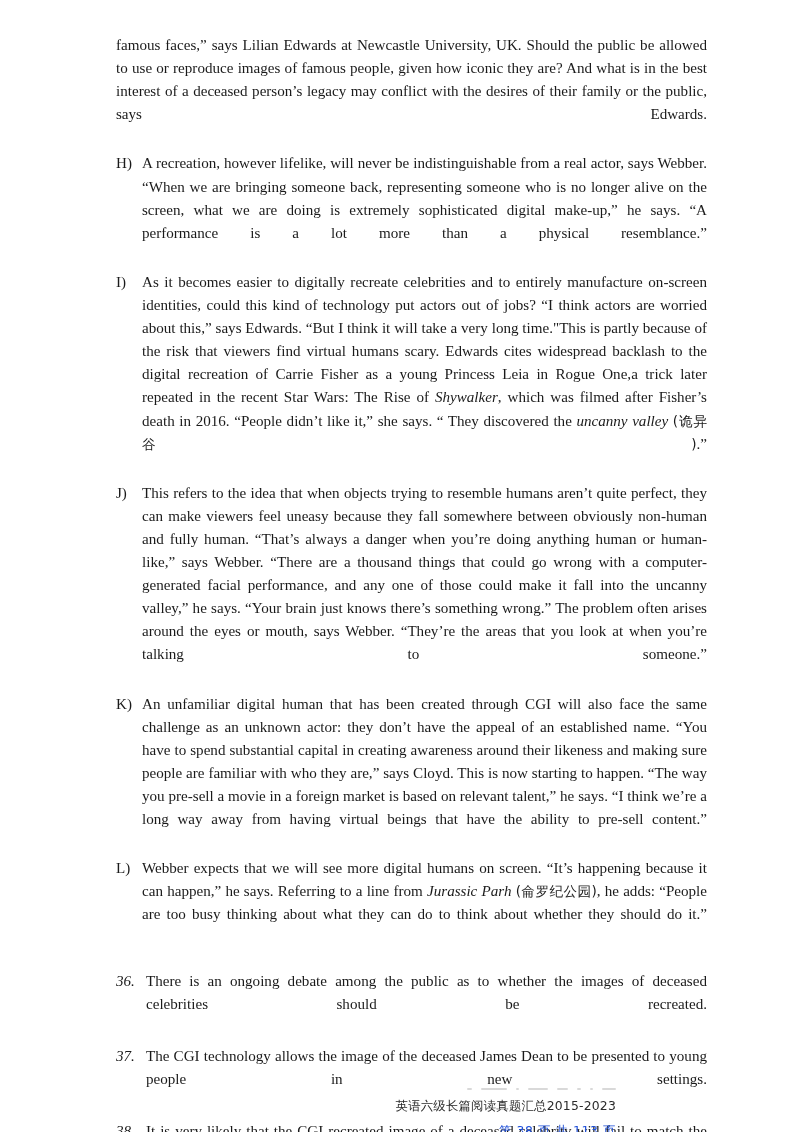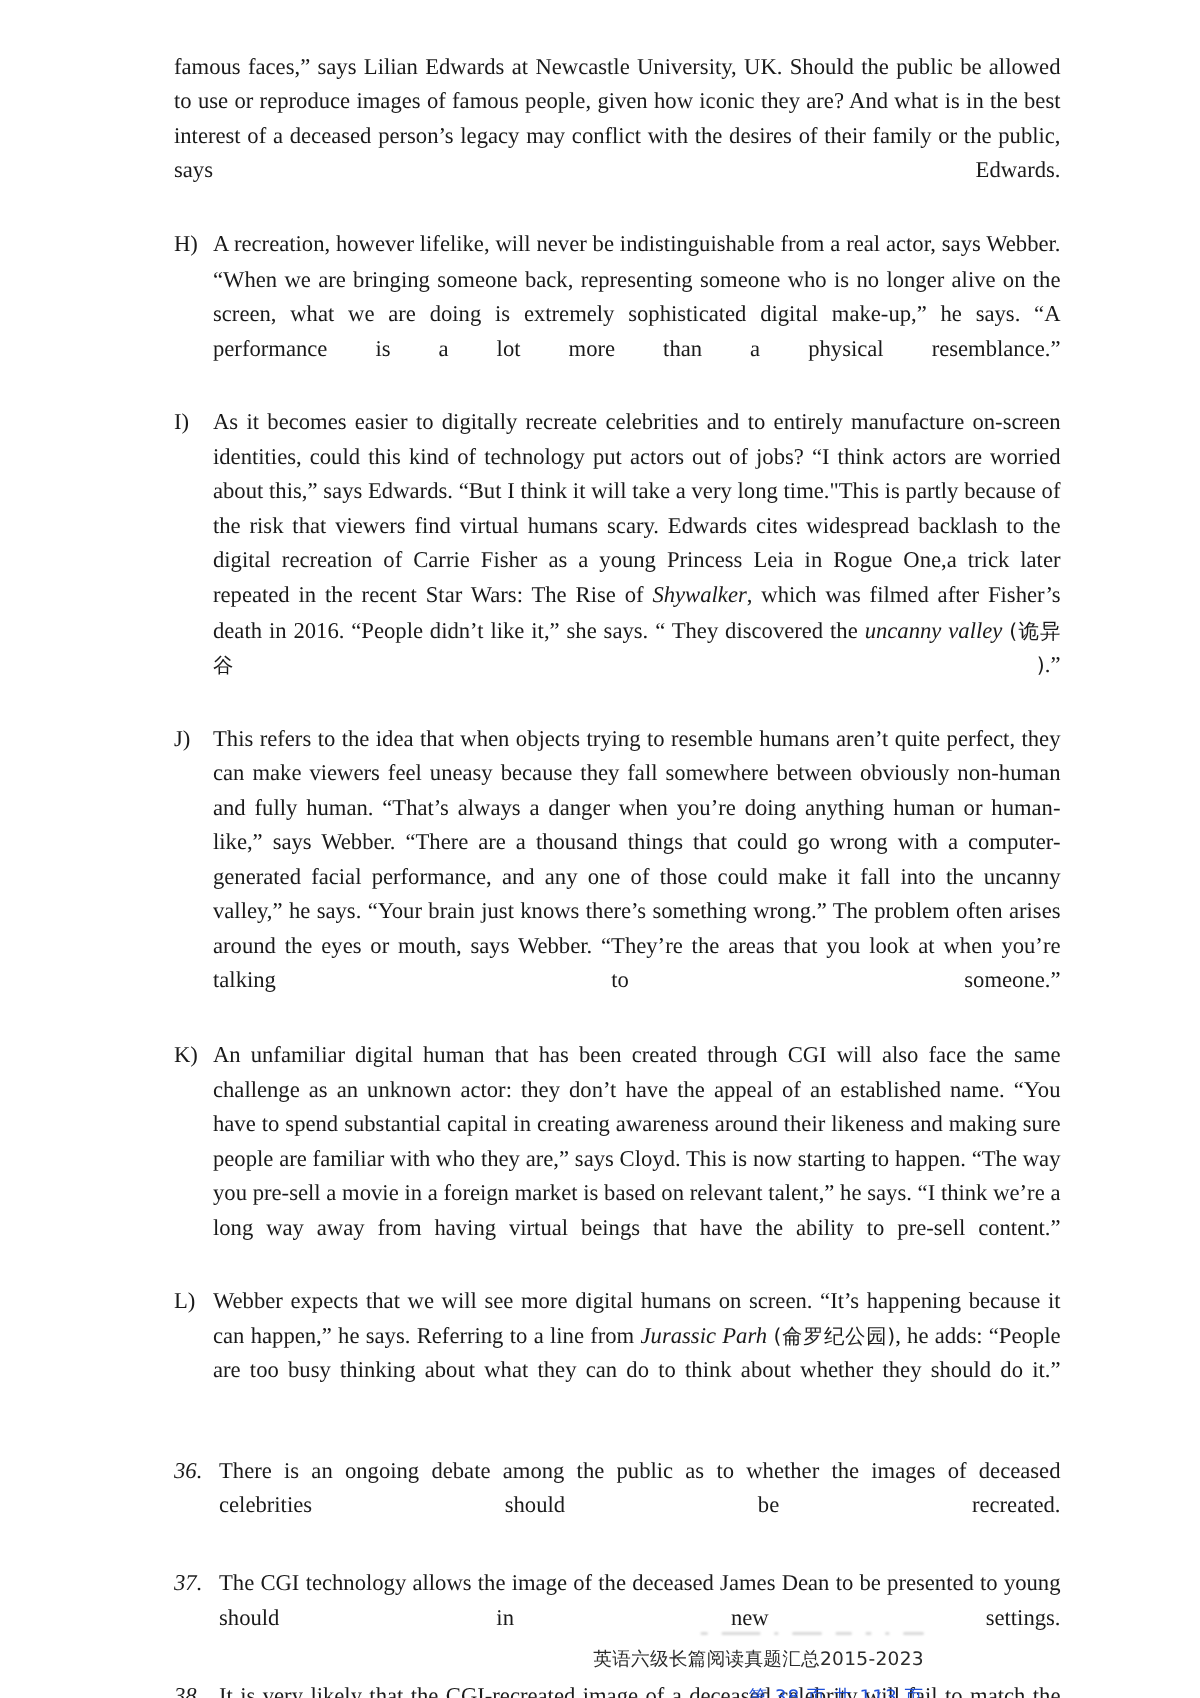--- a/index.html
+++ b/index.html
@@ -202,21 +202,21 @@
 
     <div class="qlist">
 
       <div class="qitem">
         <span class="qnum">36.</span>
         <span class="qtext">There is an ongoing debate among the public as to whether the images of deceased celebrities should be recreated.</span>
       </div>
 
       <div class="qitem">
         <span class="qnum">37.</span>
-        <span class="qtext">The CGI technology allows the image of the deceased James Dean to be presented to young should in new settings.</span>
+        <span class="qtext">The CGI technology allows the image of the deceased James Dean to be presented to young people in new settings.</span>
       </div>
 
       <div class="qitem">
         <span class="qnum">38.</span>
         <span class="qtext">It is very likely that the CGI-recreated image of a deceased celebrity will fail to match the real actor especially in facial expressions.</span>
       </div>
 
     </div>
   </div>
 

